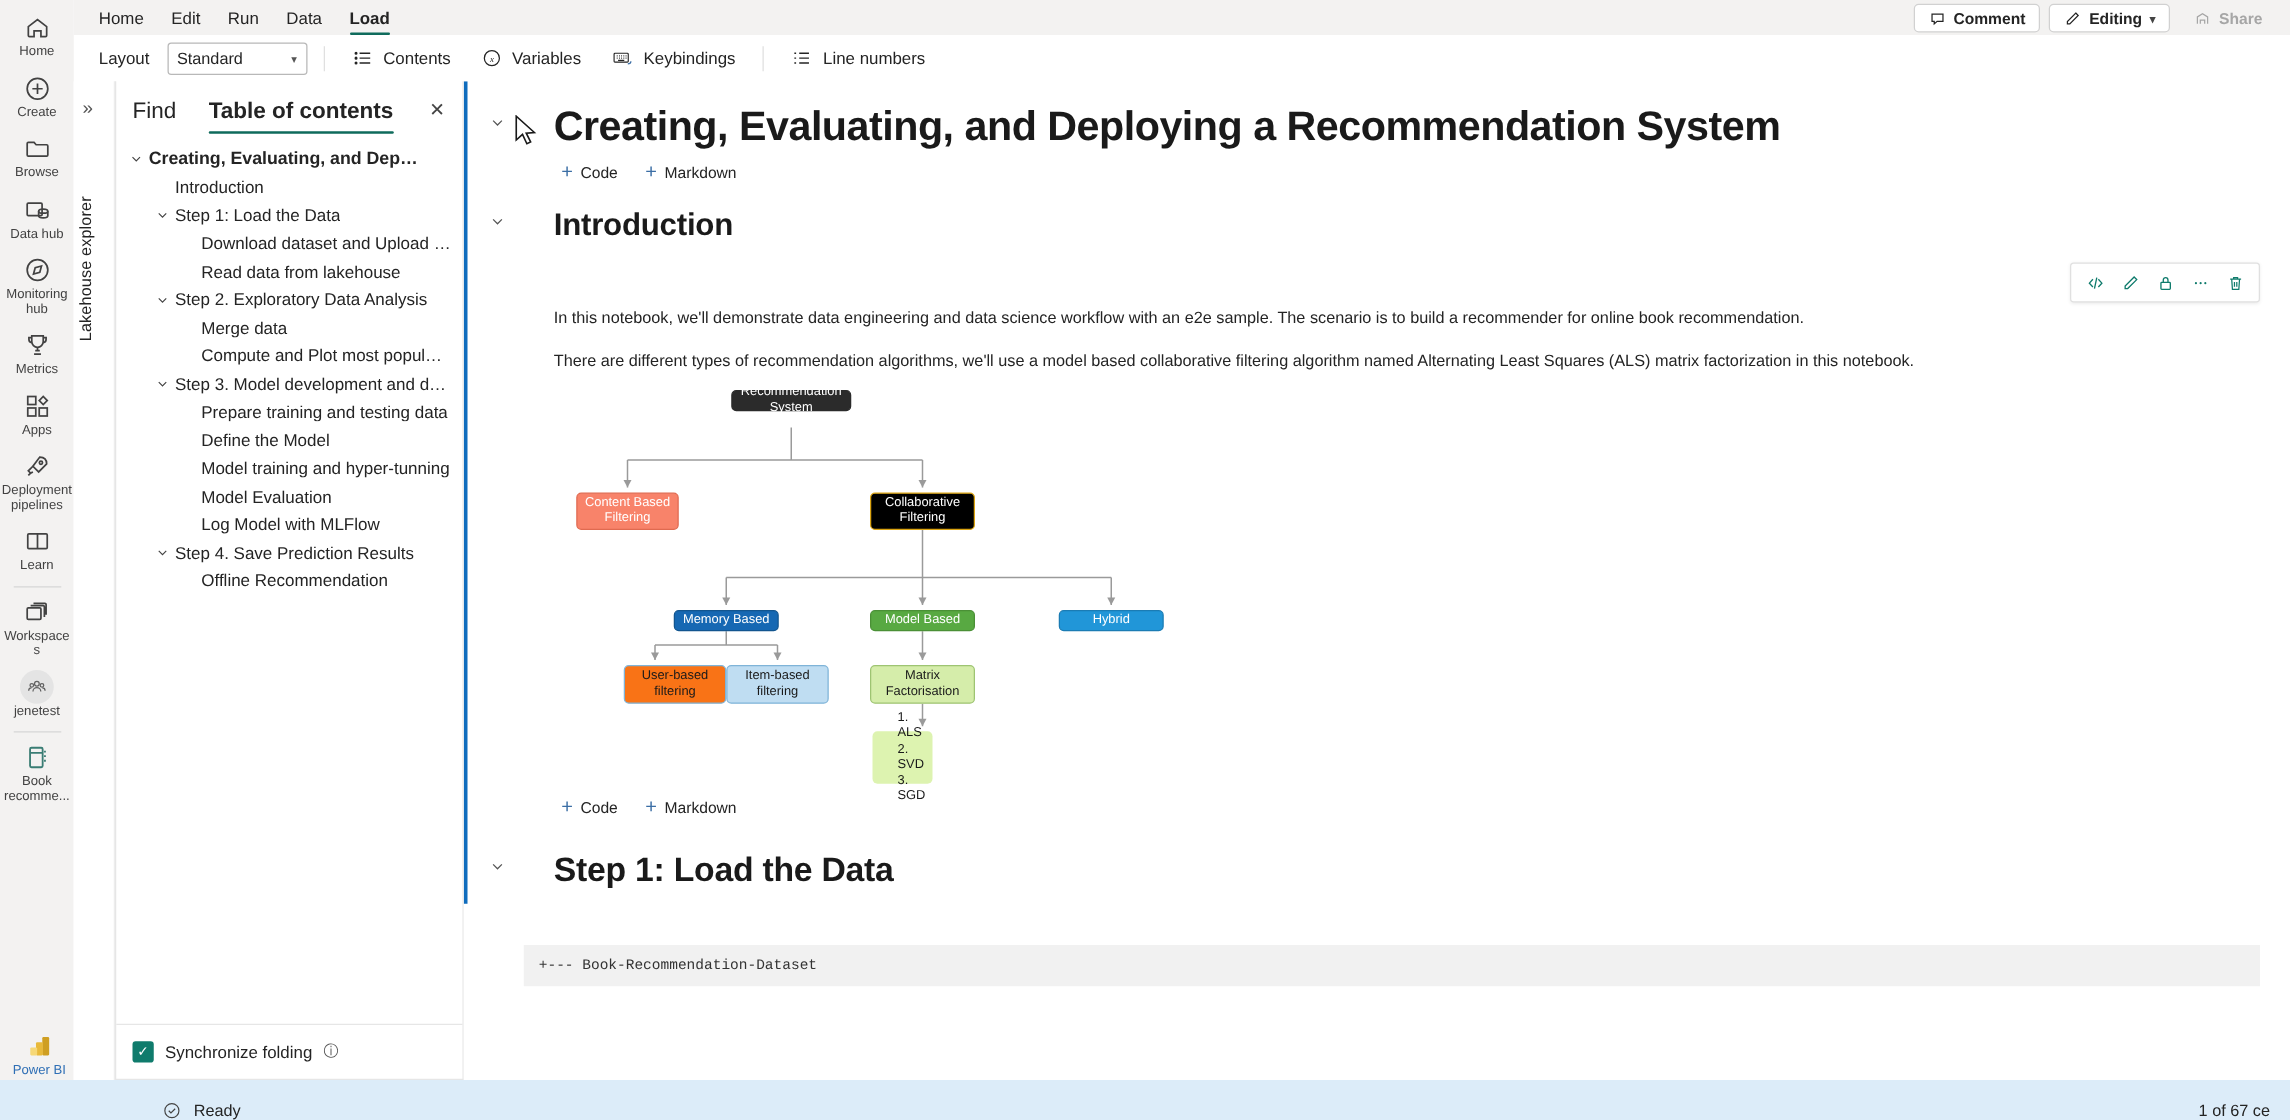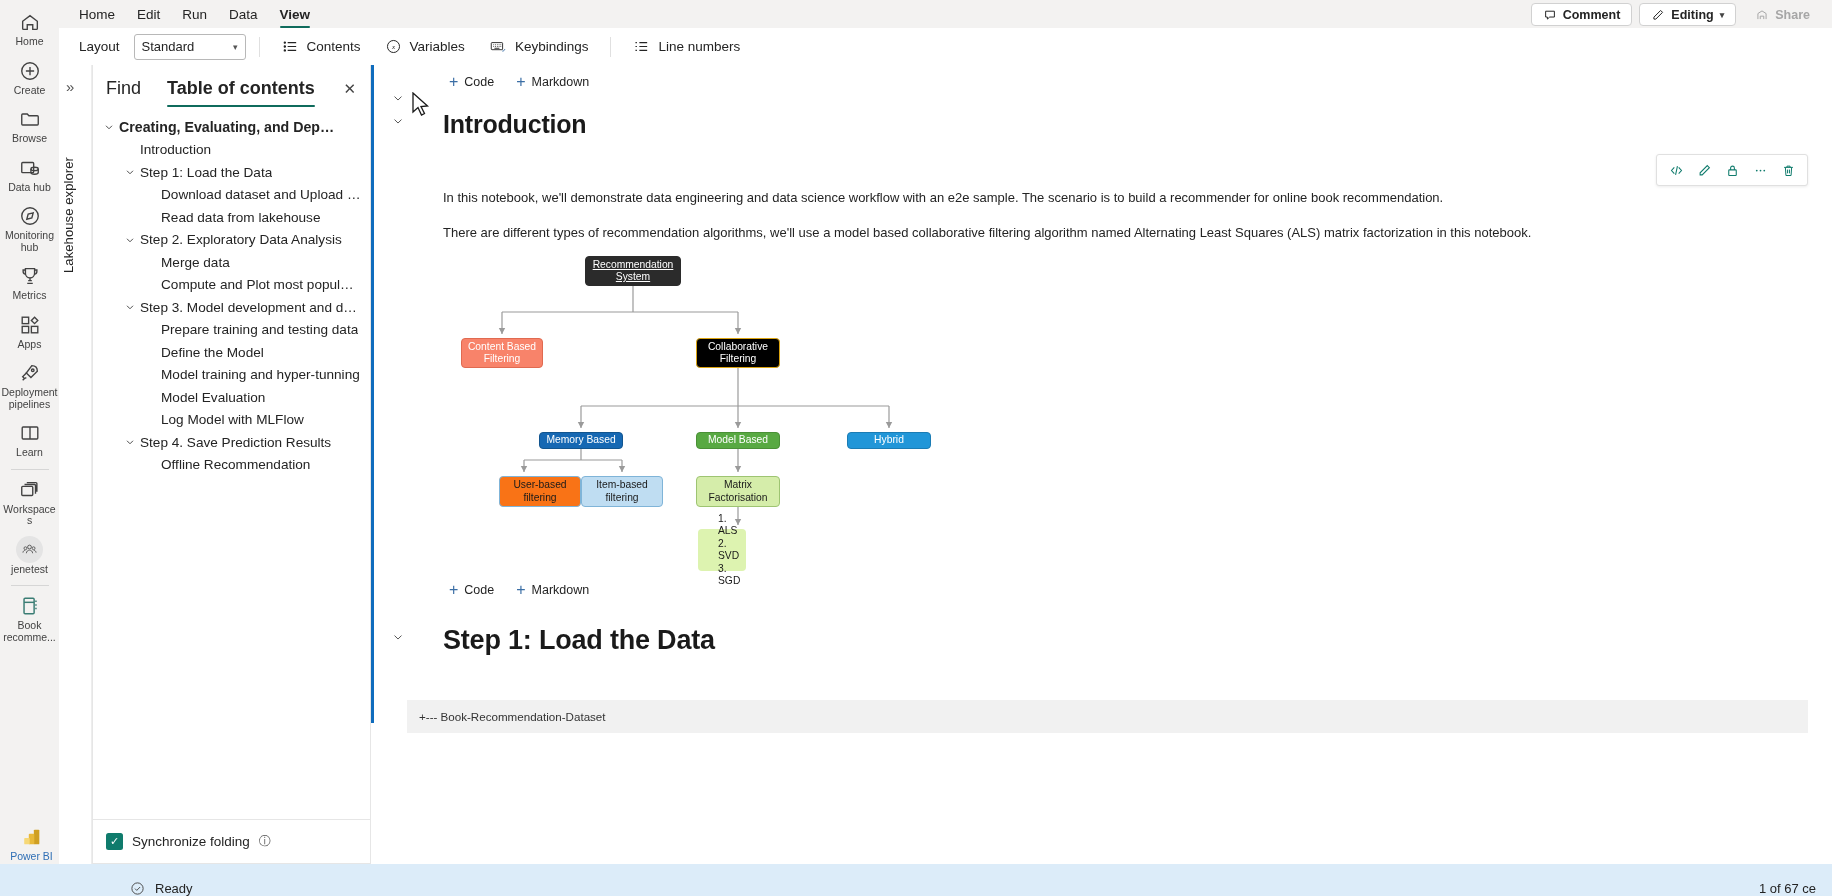--- a/index.html
+++ b/index.html
@@ -170,22 +170,22 @@
 
   
   .diagram{ padding-left:72px;padding-top:4px; }
   .node{
     position:absolute;display:flex;align-items:center;justify-content:center;
     text-align:center;font-size:10.3px;line-height:12.5px;border-radius:4px;
   }
 
   
   .codeblock{
-    margin-left:36px;margin-right:24px;background:#f1f1f1;padding:8px 12px;
-    font-family:Liberation Sans, sans-serif;font-size:11.6px;color:#333;line-height:17px;
+    margin-left:48px;margin-right:24px;background:#f1f1f1;padding:8px 12px;
+    font-family:Liberation Mono, monospace;font-size:11.6px;color:#333;line-height:17px;
   }
 
   
   .statusbar{
     height:32px;flex:0 0 32px;background:#dcecf9;display:flex;align-items:center;
     padding:16px 16px 0 0;font-size:13px;color:#242424;
   }
   .sb-left{ display:flex;align-items:center;gap:10px;padding-left:130px; }
   .sb-right{ margin-left:auto;font-size:13px; }
 
@@ -347,21 +347,21 @@
     </div>
   </div>
 
   <div class="right">
 
     <div class="menubar">
       <div class="menu-tab">Home</div>
       <div class="menu-tab">Edit</div>
       <div class="menu-tab">Run</div>
       <div class="menu-tab">Data</div>
-      <div class="menu-tab active">View</div>
+      <div class="menu-tab active">Load</div>
 
       <div class="menubar-right">
         <div class="pill">
           <span>
             <svg width="14" height="14" viewBox="0 0 24 24" fill="none" stroke="#242424" stroke-width="1.7">
                   <path d="M4.5 5.5h15v10h-8l-4 3.5v-3.5h-3z"></path>
                 </svg>
           </span>
           <span>Comment</span>
         </div>
@@ -548,20 +548,21 @@
       <div class="canvas">
 
         <div style="position:absolute;left:0;top:0;width:3px;height:658px;background:#0f6cbd;"></div>
 
         <div class="cell">
           <div class="cell-gutter" style="top:26px;">
             <svg width="14" height="14" viewBox="0 0 24 24" fill="none" stroke="#555" stroke-width="1.7">
                   <path d="M6 9.5 12 15.5 18 9.5"></path>
                 </svg>
           </div>
+          <div class="h1">Creating, Evaluating, and Deploying a Recommendation System</div>
           <div class="addrow">
             <div class="addbtn">
               <span class="plus">+</span>
               <span>Code</span>
             </div>
             <div class="addbtn">
               <span class="plus">+</span>
               <span>Markdown</span>
             </div>
           </div>
@@ -639,21 +640,21 @@
                   <path d="M295 92 l-3.2 -6 h6.4 z" transform="translate(0,-4)"></path>
                   <path d="M138 186 l-3.2 -6 h6.4 z" transform="translate(0,-4)"></path>
                   <path d="M295 186 l-3.2 -6 h6.4 z" transform="translate(0,-4)"></path>
                   <path d="M446 186 l-3.2 -6 h6.4 z" transform="translate(0,-4)"></path>
                   <path d="M81 230 l-3.2 -6 h6.4 z" transform="translate(0,-4)"></path>
                   <path d="M179 230 l-3.2 -6 h6.4 z" transform="translate(0,-4)"></path>
                   <path d="M295 230 l-3.2 -6 h6.4 z" transform="translate(0,-4)"></path>
                   <path d="M295 283 l-3.2 -6 h6.4 z" transform="translate(0,-4)"></path>
                 </g>
               </svg>
-            <div class="node" style="left: 142px; top: 10px; width: 96px; height: 30px; background: rgb(43, 43, 43); color: rgb(255, 255, 255); border: 1px solid rgb(43, 43, 43); text-decoration: underline;">
+            <div class="node" style="left: 142px; top: 10px; width: 96px; height: 17px; background: rgb(43, 43, 43); color: rgb(255, 255, 255); border: 1px solid rgb(43, 43, 43);">
                     <span style="white-space: pre-line;">Recommendation System</span>
                   </div>
                   <div class="node" style="left: 18px; top: 92px; width: 82px; height: 30px; background: rgb(248, 131, 106); color: rgb(255, 255, 255); border: 1px solid rgb(224, 106, 80);">
                     <span style="white-space: pre-line;">Content Based Filtering</span>
                   </div>
                   <div class="node" style="left: 253px; top: 92px; width: 84px; height: 30px; background: #000000; color: rgb(255, 255, 255); border: 1px solid rgb(219, 164, 17);">
                     <span style="white-space: pre-line;">Collaborative Filtering</span>
                   </div>
                   <div class="node" style="left: 96px; top: 186px; width: 84px; height: 17px; background: rgb(22, 104, 179); color: rgb(255, 255, 255); border: 1px solid rgb(18, 85, 143);">
                     <span style="white-space: pre-line;">Memory Based</span>

